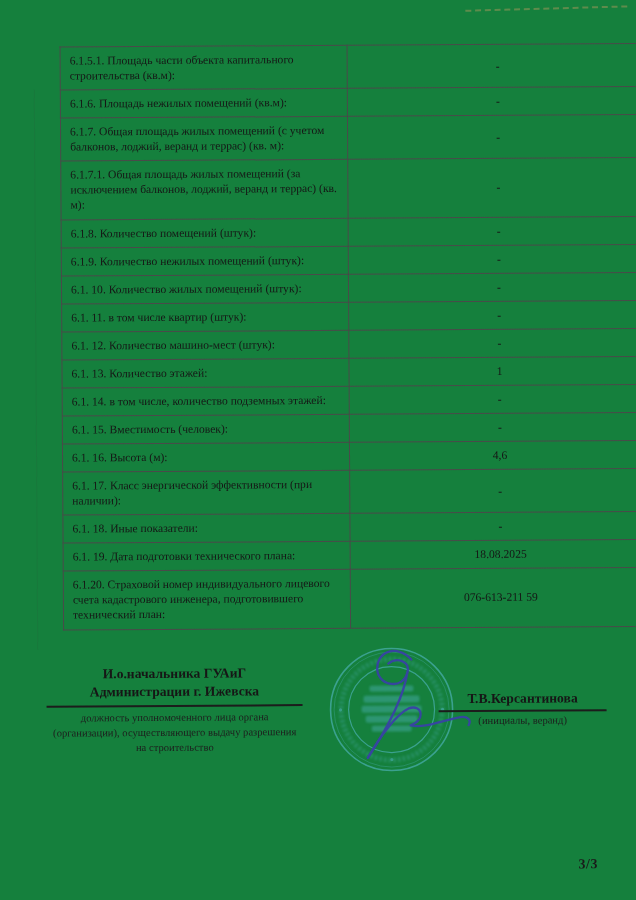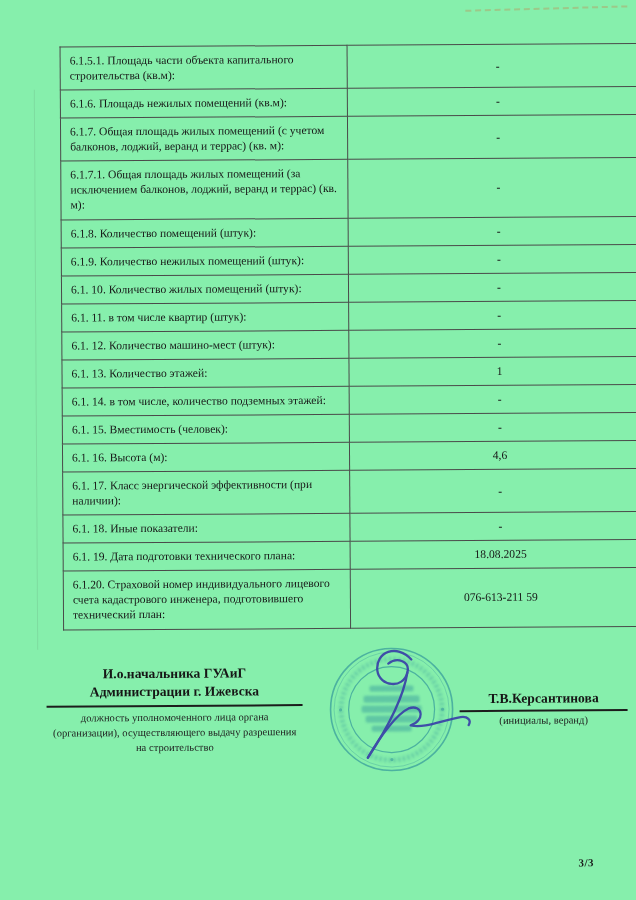--- a/index.html
+++ b/index.html
@@ -6,21 +6,21 @@
   body{
     width:636px;height:900px;
     background:#ffffff;
     font-family:"Liberation Serif","DejaVu Serif",serif;
     color:#161616;
     overflow:hidden;
     position:relative;
   }
   .sheet{
     position:absolute;inset:0;
-    background:#86efac;
+    background:#15803d;
   }
   .content{
     position:absolute;inset:0;
     transform:rotate(-0.35deg);
     transform-origin:50% 50%;
   }
   
   .scan-artifact-top{
     position:absolute;top:9px;left:468px;width:162px;height:0;
     border-top:2px dashed rgba(186,152,96,.45);
@@ -48,30 +48,30 @@
   
   .sig-area{position:absolute;left:0;top:658px;width:636px;height:130px;}
   .sig-left{position:absolute;left:45px;top:6px;width:256px;text-align:center;}
   .sig-titles{
     font-weight:bold;font-size:13.6px;line-height:1.32;
     padding-bottom:4px;border-bottom:2px solid #1c1c1c;
   }
   .sig-caption{
     margin-top:4px;font-size:10.6px;line-height:1.4;color:#1d1d1d;
   }
-  .sig-right{position:absolute;left:458px;top:34px;width:168px;text-align:center;}
+  .sig-right{position:absolute;left:437px;top:34px;width:168px;text-align:center;}
   .sig-name{
     font-weight:bold;font-size:13.6px;
     padding-bottom:3px;border-bottom:2px solid #1c1c1c;
   }
   .sig-right .sig-caption{margin-top:2px;}
   .stamp-wrap{position:absolute;left:316px;top:-20px;width:168px;height:146px;}
   .page-number{
     position:absolute;left:576px;top:858px;
-    font-size:11px;color:#1a1a1a;letter-spacing:.5px;font-weight:bold;
+    font-size:14px;color:#1a1a1a;letter-spacing:.5px;font-weight:bold;
   }
 </style>
 </head>
 <body>
 
 <div class="sheet">
   <div class="content">
 
     <div class="scan-artifact-top"></div>
     <div class="page-edge-shadow"></div>

